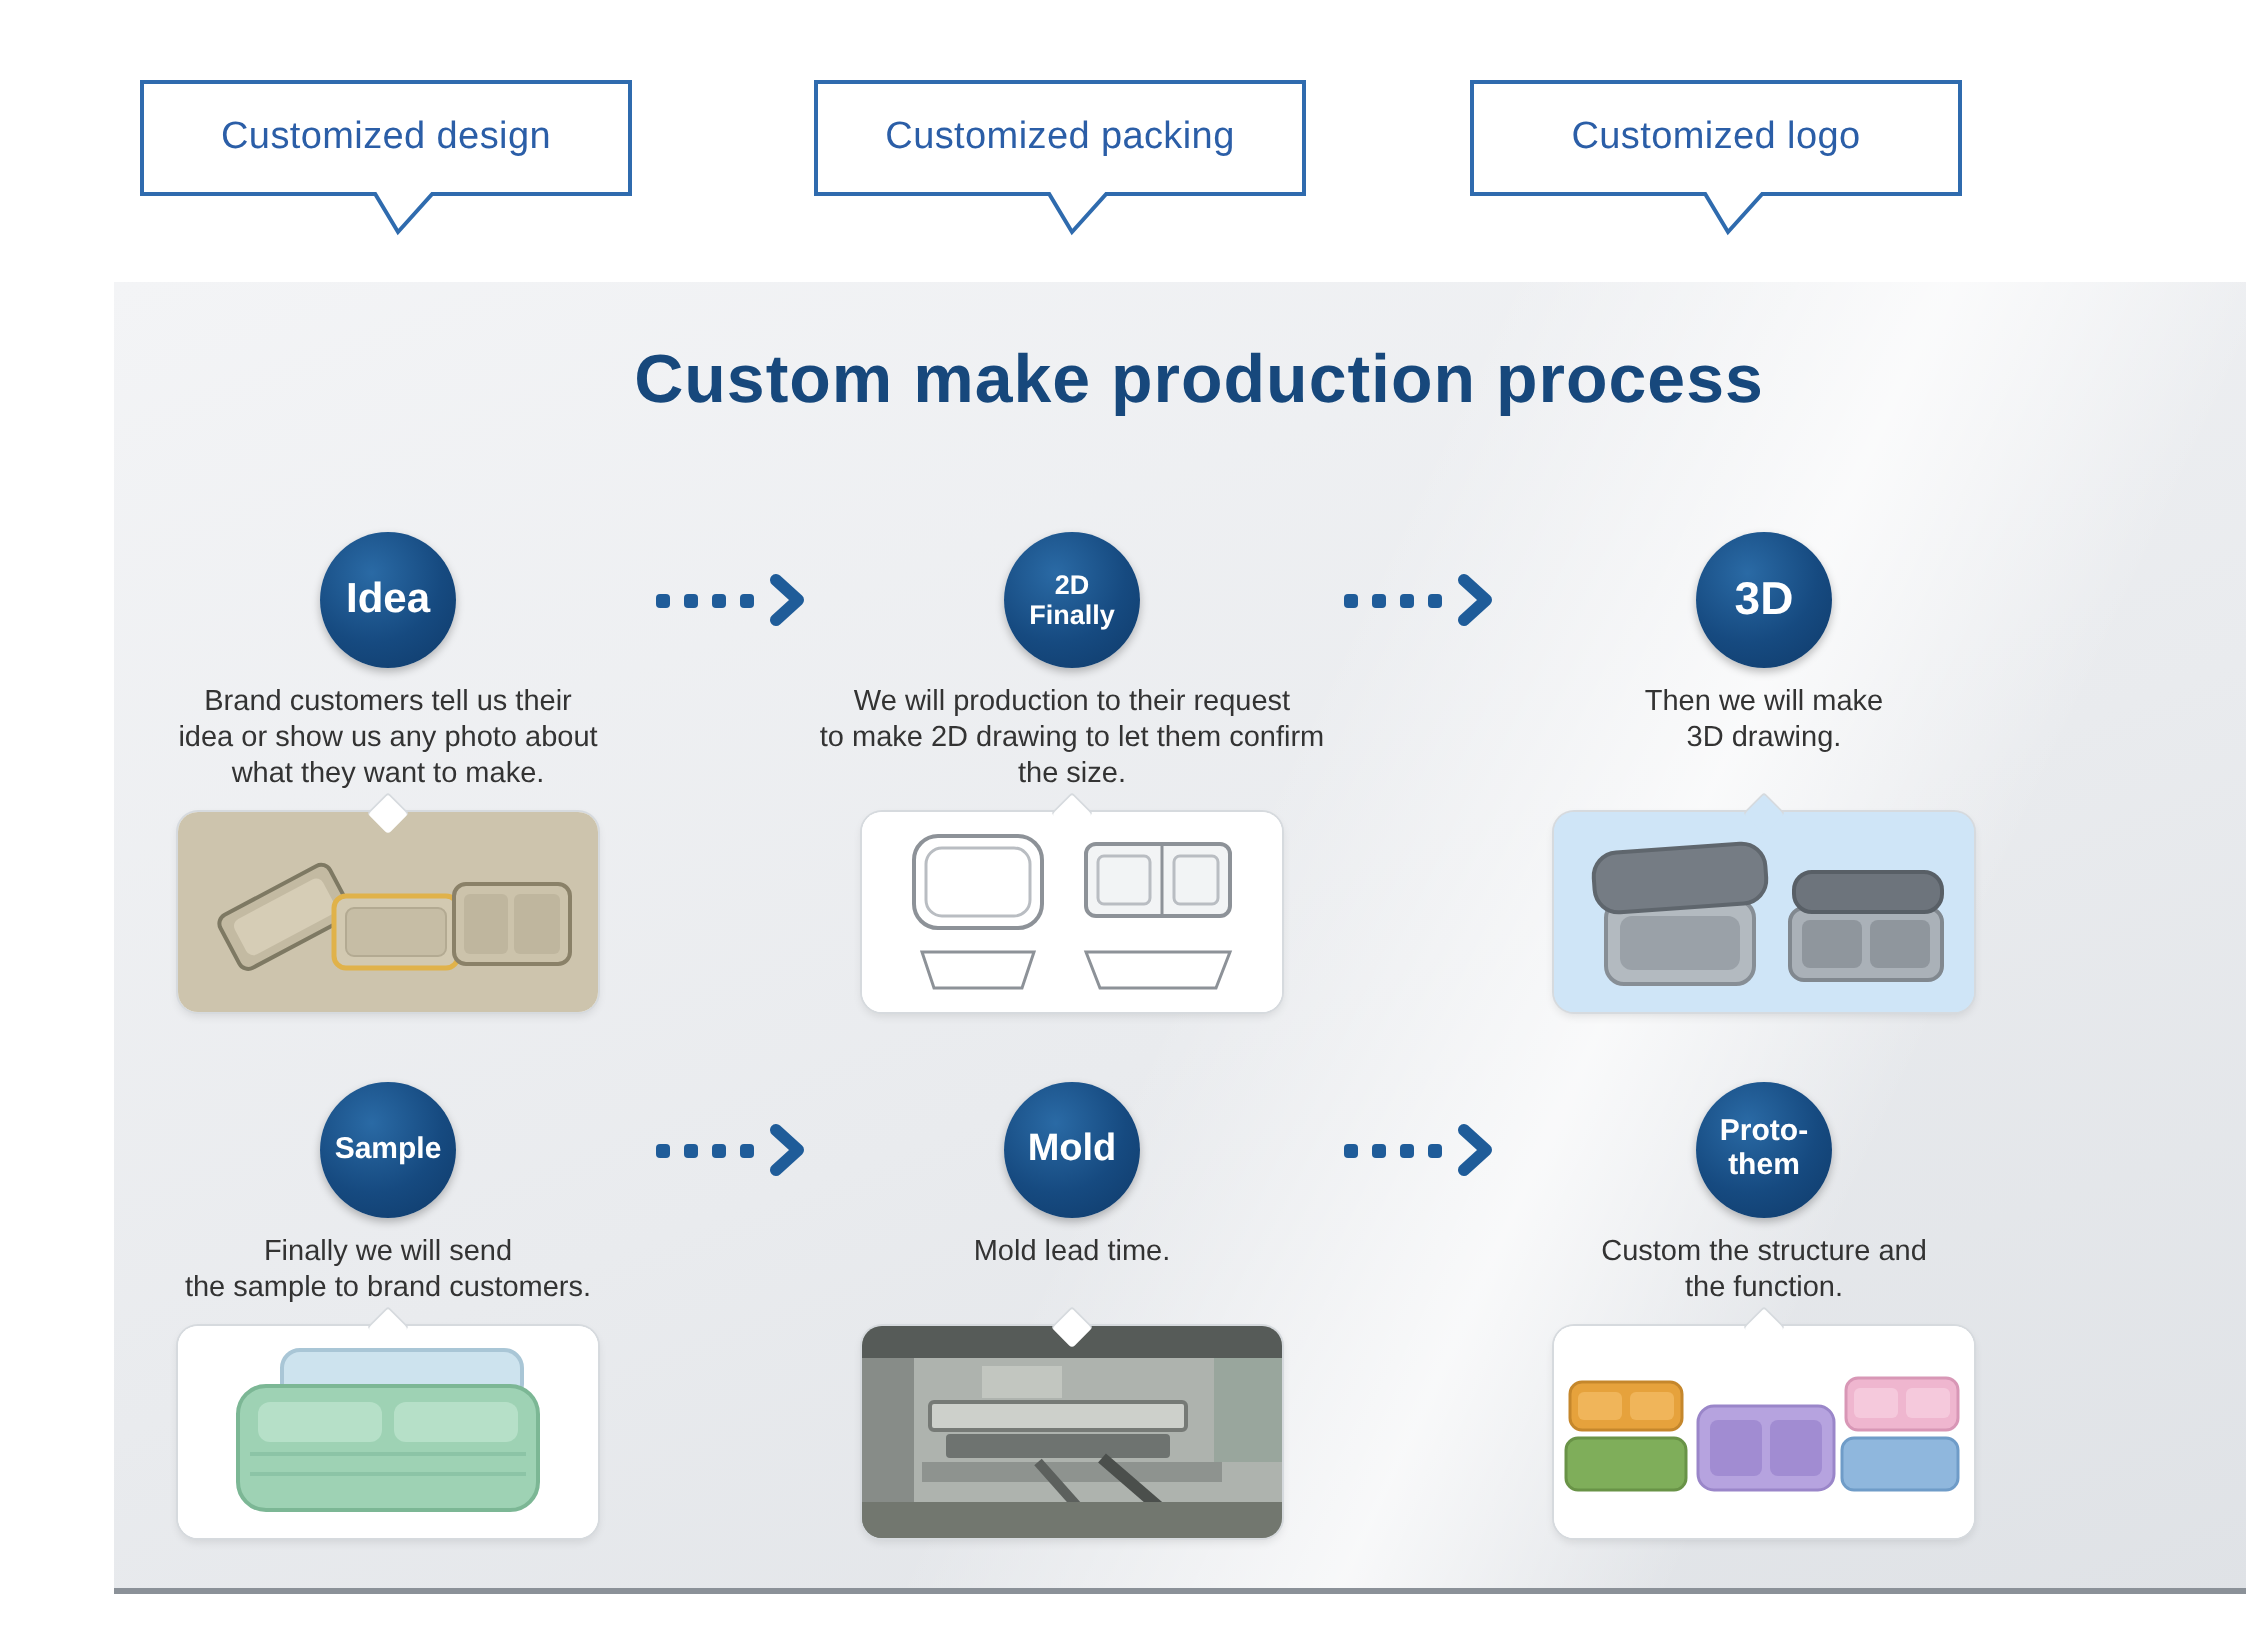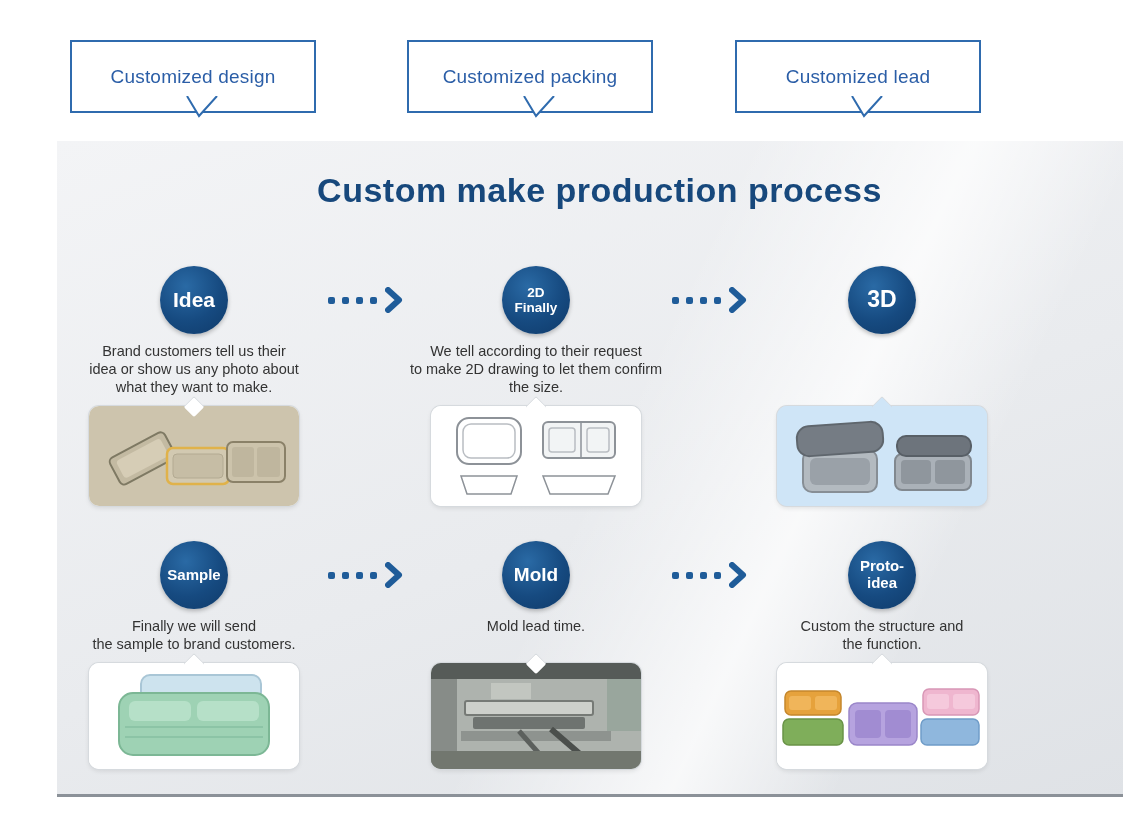--- a/index.html
+++ b/index.html
@@ -3,21 +3,21 @@
 <meta charset="utf-8">
 <style>
   html,body{margin:0;padding:0;}
   body{
     width:1123px;height:814px;position:relative;overflow:hidden;
     background:#ffffff;
     font-family:"Liberation Sans", sans-serif;
   }
   
   .tab{
-    position:absolute;top:40px;width:246px;height:73px;box-sizing:border-box;
+    position:absolute;top:40px;width:246px;height:58px;box-sizing:border-box;
     border:2px solid #2f6bae;background:#fff;color:#2b5ea7;
     display:flex;align-items:center;justify-content:center;
     font-size:19px;font-weight:500;letter-spacing:.2px;
   }
   .tab1{left:70px;} .tab2{left:407px;} .tab3{left:735px;}
   .tab .tail-svg{position:absolute;left:112px;top:54px;}
   
   .panel{
     position:absolute;left:57px;top:141px;width:1085px;height:656px;box-sizing:border-box;
     background:
@@ -78,21 +78,21 @@
     <path d="M3 0 L15 20 L33 0" fill="#ffffff" stroke="#2f6bae" stroke-width="2"></path>
   </svg>
 </div>
 <div class="tab tab2">
   <span>Customized packing</span>
   <svg class="tail-svg" width="36" height="23">
     <path d="M3 0 L15 20 L33 0" fill="#ffffff" stroke="#2f6bae" stroke-width="2"></path>
   </svg>
 </div>
 <div class="tab tab3">
-  <span>Customized lead</span>
+  <span>Customized logo</span>
   <svg class="tail-svg" width="36" height="23">
     <path d="M3 0 L15 20 L33 0" fill="#ffffff" stroke="#2f6bae" stroke-width="2"></path>
   </svg>
 </div>
 
 <div class="panel">
   <div class="panel-title">Custom make production process</div>
 
   <div class="step s1 row1 col1">
     <div class="badge">
@@ -118,21 +118,21 @@
         </svg>
       </div>
     </div>
   </div>
 
   <div class="step s2 row1 col2">
     <div class="badge">
       <span>2D
 Finally</span>
     </div>
-    <div class="desc">We tell according to their request
+    <div class="desc">We will production to their request
 to make 2D drawing to let them confirm
 the size.</div>
     <div class="card">
       <div class="tail"></div>
       <div class="clip">
         <svg viewBox="0 0 210 100" preserveAspectRatio="none">
           <rect width="210" height="100" fill="#ffffff"></rect>
           <rect x="26" y="12" width="64" height="46" rx="12" fill="none" stroke="#8d9298" stroke-width="2"></rect>
           <rect x="32" y="18" width="52" height="34" rx="8" fill="none" stroke="#b9bdc2" stroke-width="1.5"></rect>
           <rect x="112" y="16" width="72" height="36" rx="5" fill="#f2f4f5" stroke="#8d9298" stroke-width="2"></rect>
@@ -143,20 +143,22 @@
           <path d="M112 70 h72 l-7 18 h-58 z" fill="none" stroke="#8d9298" stroke-width="1.5"></path>
         </svg>
       </div>
     </div>
   </div>
 
   <div class="step s3 row1 col3">
     <div class="badge">
       <span>3D</span>
     </div>
+    <div class="desc">Then we will make
+3D drawing.</div>
     <div class="card blue">
       <div class="tail"></div>
       <div class="clip">
         <svg viewBox="0 0 210 100" preserveAspectRatio="none">
           <rect width="210" height="100" fill="#cfe5f7"></rect>
           <rect x="26" y="44" width="74" height="42" rx="9" fill="#b3bac0" stroke="#878e95" stroke-width="2"></rect>
           <rect x="33" y="52" width="60" height="27" rx="6" fill="#9aa1a8"></rect>
           <rect x="20" y="18" width="86" height="30" rx="12" fill="#757c84" stroke="#5f666d" stroke-width="2" transform="rotate(-4 63 33)"></rect>
           <rect x="118" y="48" width="76" height="36" rx="7" fill="#aab1b8" stroke="#81888f" stroke-width="2"></rect>
           <rect x="124" y="54" width="30" height="24" rx="4" fill="#8f969d"></rect>
@@ -210,21 +212,21 @@
           <line x1="88" y1="68" x2="120" y2="104" stroke="#5c605d" stroke-width="5"></line>
           <rect x="0" y="88" width="210" height="18" fill="#72776f"></rect>
         </svg>
       </div>
     </div>
   </div>
 
   <div class="step s6 row2 col3">
     <div class="badge">
       <span>Proto-
-idea</span>
+them</span>
     </div>
     <div class="desc">Custom the structure and
 the function.</div>
     <div class="card">
       <div class="tail"></div>
       <div class="clip">
         <svg viewBox="0 0 210 106" preserveAspectRatio="none">
           <rect width="210" height="106" fill="#ffffff"></rect>
           <rect x="8" y="28" width="56" height="24" rx="6" fill="#e6a23c" stroke="#c5872c" stroke-width="1.5"></rect>
           <rect x="12" y="33" width="22" height="14" rx="3" fill="#f0b55a"></rect>

